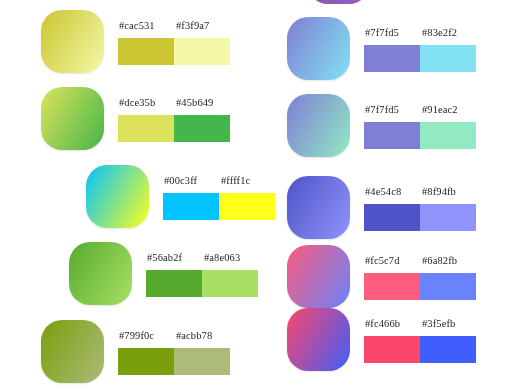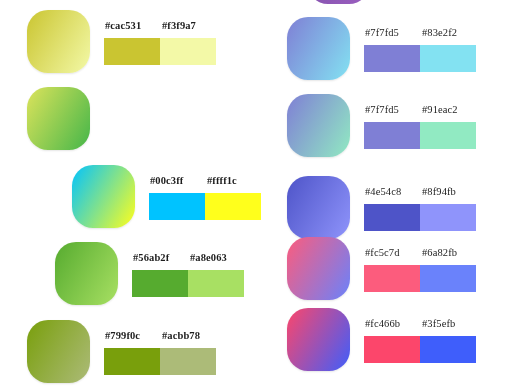--- a/index.html
+++ b/index.html
@@ -23,21 +23,21 @@
     width: 520px;
     height: 390px;
   }
 
   .column {
     position: absolute;
     top: 0;
     width: 260px;
     height: 390px;
   }
-  .column.left  { left: 0px; font-weight: bold; }
+  .column.left  { left: 14px; }
   .column.right { left: 260px; }
 
   
   .palette-row {
     position: absolute;
     left: 27px;
     width: 233px;
     height: 63px;
   }
 
@@ -118,20 +118,30 @@
             <span class="chip-label second">#f3f9a7</span>
           </div>
           <div class="chip-bar">
             <div class="chip-half" style="background: rgb(202, 197, 49);"></div>
             <div class="chip-half" style="background: rgb(243, 249, 167);"></div>
           </div>
         </div>
       </div>
       <div class="palette-row" style="top: 87px;">
         <div class="swatch-tile" style="background: linear-gradient(120deg, rgb(220, 227, 91) 0%, rgb(69, 182, 73) 100%);"></div>
+        <div class="chips">
+          <div class="chip-labels">
+            <span class="chip-label first">#dce35b</span>
+            <span class="chip-label second">#45b649</span>
+          </div>
+          <div class="chip-bar">
+            <div class="chip-half" style="background: rgb(220, 227, 91);"></div>
+            <div class="chip-half" style="background: rgb(69, 182, 73);"></div>
+          </div>
+        </div>
       </div>
       <div class="palette-row" style="top: 165px; margin-left: 45px;">
         <div class="swatch-tile" style="background: linear-gradient(120deg, rgb(0, 195, 255) 0%, rgb(255, 255, 28) 100%);"></div>
         <div class="chips">
           <div class="chip-labels">
             <span class="chip-label first">#00c3ff</span>
             <span class="chip-label second">#ffff1c</span>
           </div>
           <div class="chip-bar">
             <div class="chip-half" style="background: rgb(0, 195, 255);"></div>
@@ -199,21 +209,21 @@
           <div class="chip-labels">
             <span class="chip-label first">#4e54c8</span>
             <span class="chip-label second">#8f94fb</span>
           </div>
           <div class="chip-bar">
             <div class="chip-half" style="background: rgb(78, 84, 200);"></div>
             <div class="chip-half" style="background: rgb(143, 148, 251);"></div>
           </div>
         </div>
       </div>
-      <div class="palette-row" style="top: 237px;">
+      <div class="palette-row" style="top: 245px;">
         <div class="swatch-tile" style="background: linear-gradient(120deg, rgb(252, 92, 125) 0%, rgb(106, 130, 251) 100%);"></div>
         <div class="chips">
           <div class="chip-labels">
             <span class="chip-label first">#fc5c7d</span>
             <span class="chip-label second">#6a82fb</span>
           </div>
           <div class="chip-bar">
             <div class="chip-half" style="background: rgb(252, 92, 125);"></div>
             <div class="chip-half" style="background: rgb(106, 130, 251);"></div>
           </div>

